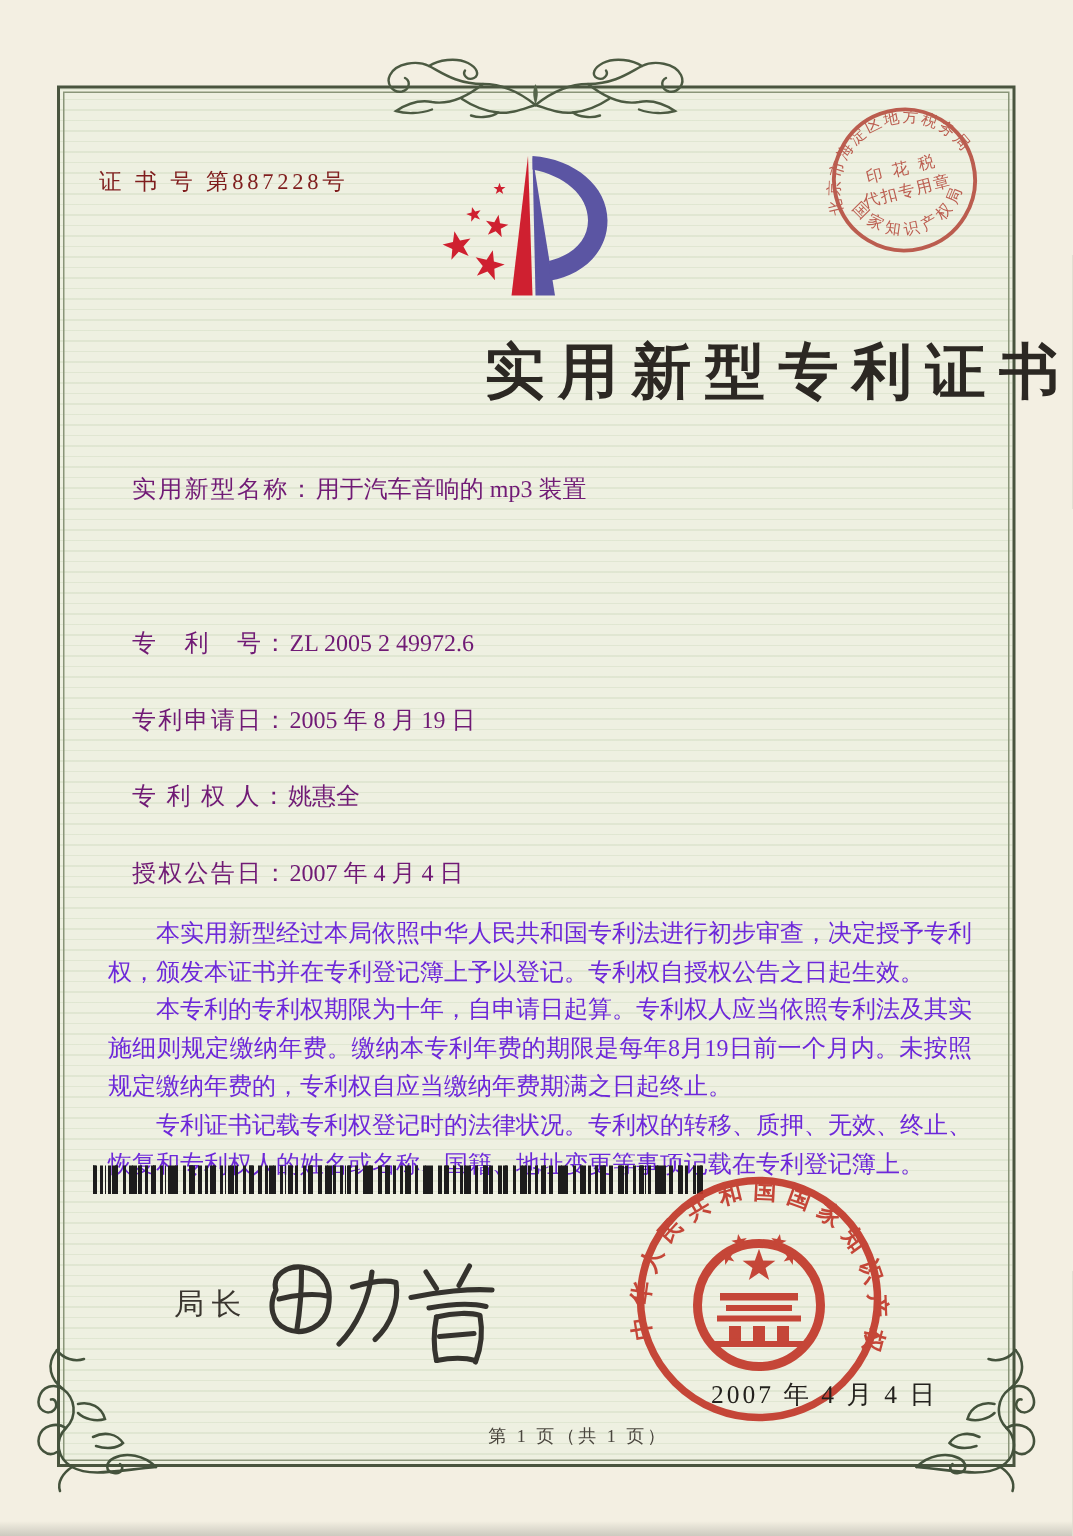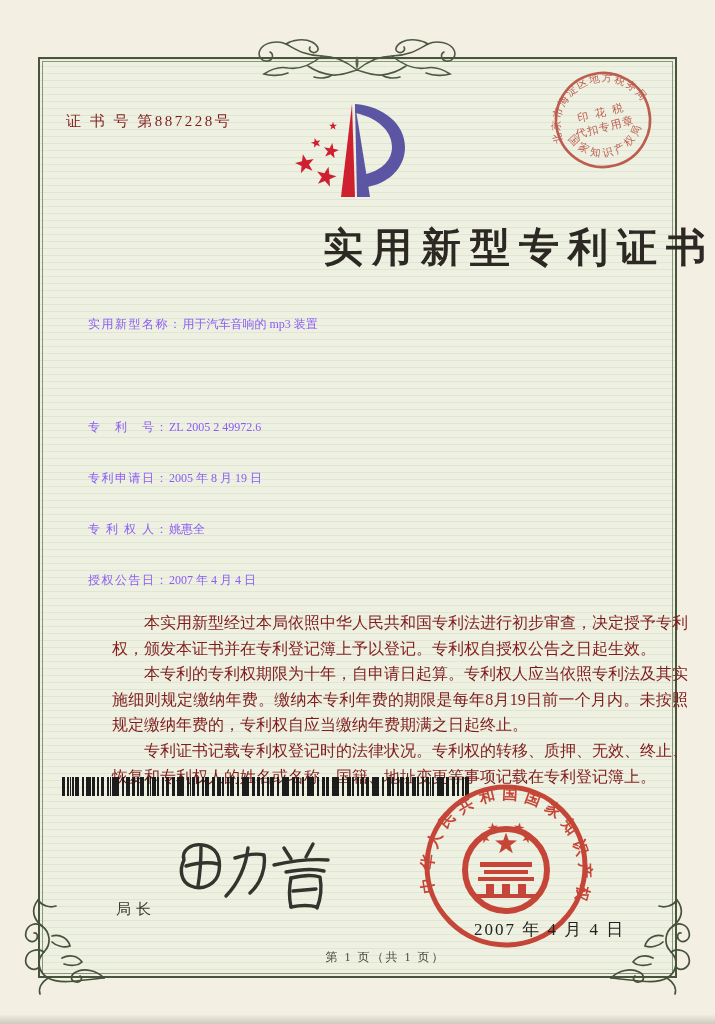--- a/index.html
+++ b/index.html
@@ -15,32 +15,32 @@
     position:absolute;left:38px;top:57px;width:639px;height:921px;
     border:2.5px solid #49543e;box-sizing:border-box;
     background-color:#eef0e1;
     background-image:repeating-linear-gradient(180deg,rgba(160,185,140,.18) 0 1px,rgba(0,0,0,0) 1px 7px);
   }
   .frame-inner{position:absolute;inset:2px;border:1px solid #8a9579;pointer-events:none;}
   .abs{position:absolute;}
   .cert-no{left:66px;top:112px;font-size:15px;letter-spacing:2.5px;color:#7f1d1d;}
   .title{left:0;top:220px;width:100%;text-align:right;font-size:40px;font-weight:bold;
     letter-spacing:9px;color:#2c2823;}
-  .field{left:88px;font-size:12px;color:#8b5cf6;white-space:nowrap;}
+  .field{left:88px;font-size:16px;color:#701a75;white-space:nowrap;}
   .field .lab{letter-spacing:1.5px;}
   .body-text{left:72px;top:610px;width:576px;font-size:16px;line-height:1.6;
-    text-align:justify;color:#7f1d1d;margin-left:40px;}
+    text-align:justify;color:#6d28d9;}
   .body-text p{margin:0;text-indent:2em;}
   .barcode{left:62px;top:777px;width:408px;height:19px;
     background-image:
       repeating-linear-gradient(90deg,#1c1c1c 0 2px,rgba(0,0,0,0) 2px 5px),
       repeating-linear-gradient(90deg,#1c1c1c 0 1px,rgba(0,0,0,0) 1px 8px),
       repeating-linear-gradient(90deg,#1c1c1c 0 3px,rgba(0,0,0,0) 3px 13px);
   }
-  .signer-title{left:116px;top:900px;font-size:15px;letter-spacing:5px;color:#3a362f;}
+  .signer-title{left:116px;top:856px;font-size:20px;letter-spacing:5px;color:#3a362f;}
   .issue-date{left:474px;top:918px;font-size:17px;letter-spacing:2px;color:#23211d;z-index:5;}
   .page-footer{left:0;top:949px;width:100%;text-align:center;font-size:12px;
     letter-spacing:2px;color:#4a463e;margin-left:28px;}
   .tax-stamp{left:545px;top:62px;transform:rotate(-14deg);opacity:.88;}
   .seal{left:418px;top:778px;opacity:.93;}
   .orn{color:#4c5a42;}
   svg{display:block;}
 </style>
 </head>
 <body>

